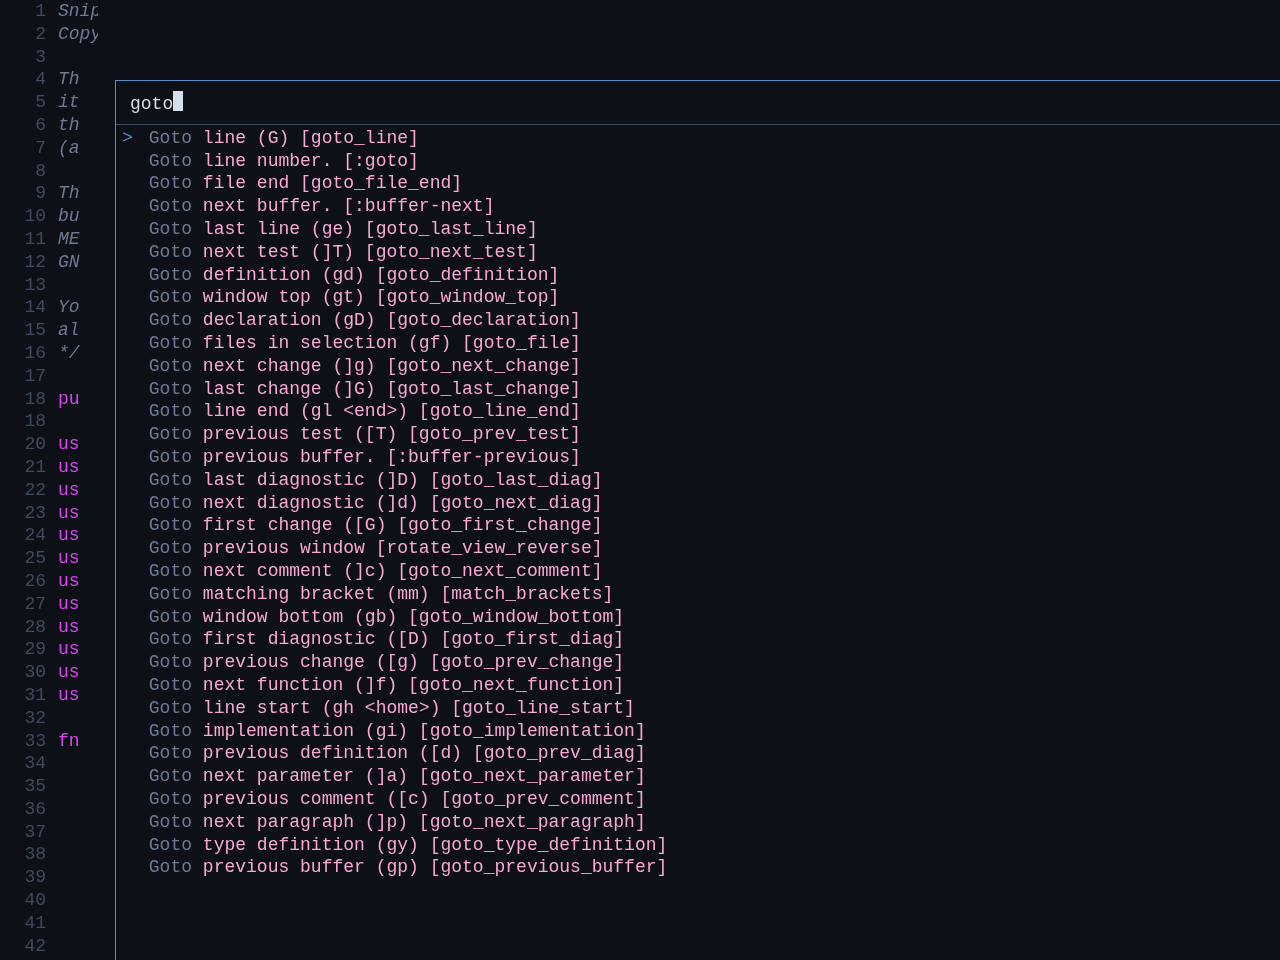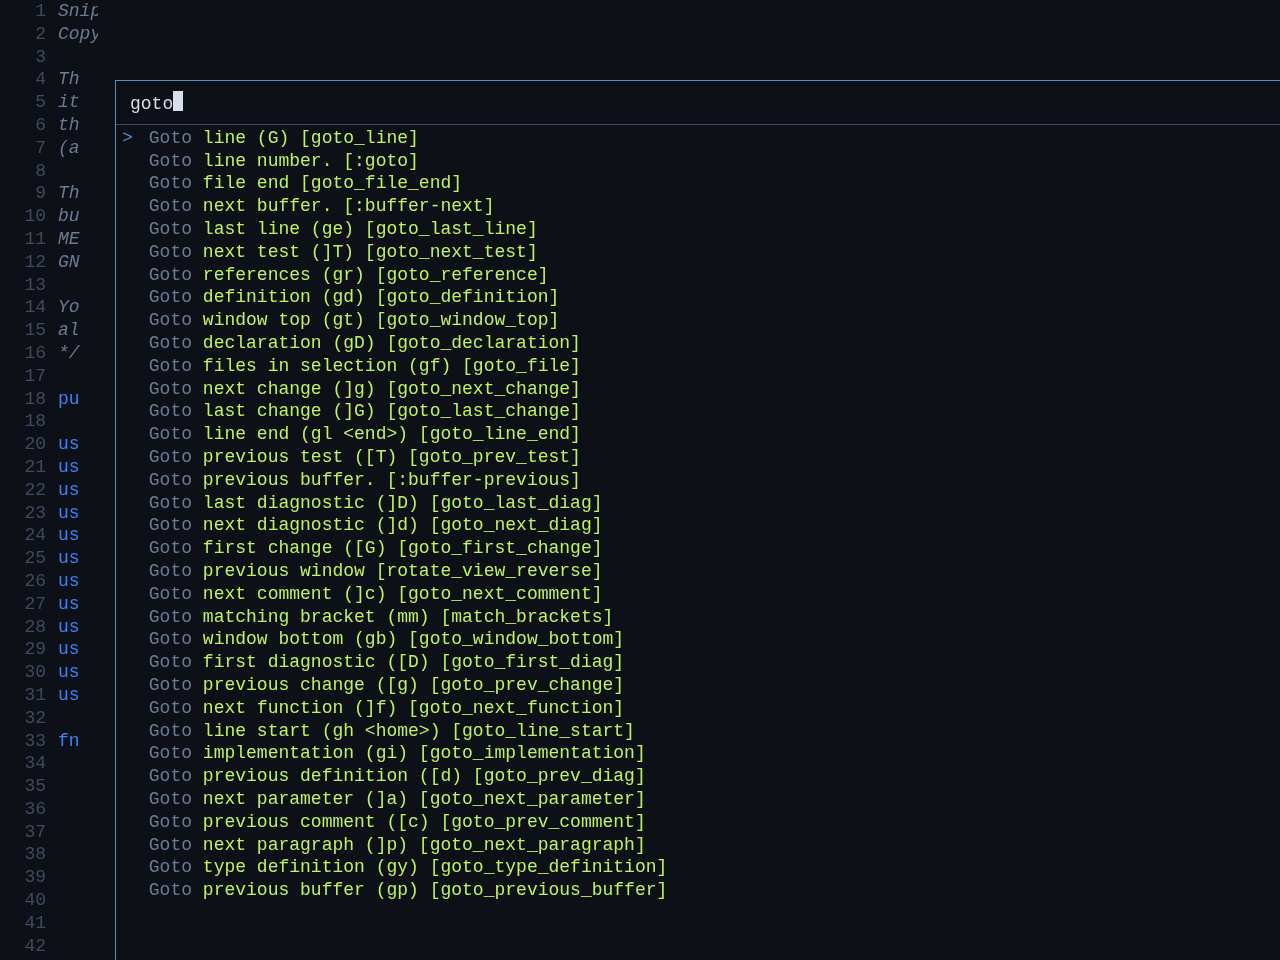--- a/index.html
+++ b/index.html
@@ -28,21 +28,21 @@
     padding-top: 0;
   }
   .code {
     flex: 0 0 40px;
     width: 40px;
     color: #6c7a94;
     white-space: pre;
     font-style: italic;
     overflow: hidden;
   }
-  .code .pub { color: #3b82f6; font-style: normal;}
+  .code .pub { color: #d946ef; font-style: normal;}
   .popup {
     position: absolute;
     left: 98px;
     top: 80px;
     right: 0;
     bottom: 0;
     border-top: 1px solid #5b8bc4;
     border-left: 1px solid #5b8bc4;
     border-bottom: none;
     background: #0d1117;
@@ -68,21 +68,21 @@
     overflow: hidden;
   }
   .row {
     white-space: pre;
     padding: 0 14px 0 6px;
     font-style: normal;
     height: 22.8px;
   }
   .marker { color: #5b8bc4; display:inline-block; width: 16px; }
   .prefix { color: #6c7a94; }
-  .hl { color: #bef264; }
+  .hl { color: #f9a8d4; }
   .ln { height: 22.8px; }
 </style>
 </head>
 <body>
 
 <div class="editor">
   <div class="gutter" id="gutter">
       <div class="ln">1</div>
       <div class="ln">2</div>
       <div class="ln">3</div>
@@ -132,21 +132,20 @@
     <div class="search-box">
       <span>goto</span><span class="cursor"></span>
     </div>
     <div class="results" id="results">
         <div class="row"><span class="marker">&gt;</span><span> </span><span class="prefix">Goto </span><span class="hl">line (G) [goto_line]</span></div>
         <div class="row"><span class="marker"> </span><span> </span><span class="prefix">Goto </span><span class="hl">line number. [:goto]</span></div>
         <div class="row"><span class="marker"> </span><span> </span><span class="prefix">Goto </span><span class="hl">file end [goto_file_end]</span></div>
         <div class="row"><span class="marker"> </span><span> </span><span class="prefix">Goto </span><span class="hl">next buffer. [:buffer-next]</span></div>
         <div class="row"><span class="marker"> </span><span> </span><span class="prefix">Goto </span><span class="hl">last line (ge) [goto_last_line]</span></div>
         <div class="row"><span class="marker"> </span><span> </span><span class="prefix">Goto </span><span class="hl">next test (]T) [goto_next_test]</span></div>
-        <div class="row"><span class="marker"> </span><span> </span><span class="prefix">Goto </span><span class="hl">references (gr) [goto_reference]</span></div>
         <div class="row"><span class="marker"> </span><span> </span><span class="prefix">Goto </span><span class="hl">definition (gd) [goto_definition]</span></div>
         <div class="row"><span class="marker"> </span><span> </span><span class="prefix">Goto </span><span class="hl">window top (gt) [goto_window_top]</span></div>
         <div class="row"><span class="marker"> </span><span> </span><span class="prefix">Goto </span><span class="hl">declaration (gD) [goto_declaration]</span></div>
         <div class="row"><span class="marker"> </span><span> </span><span class="prefix">Goto </span><span class="hl">files in selection (gf) [goto_file]</span></div>
         <div class="row"><span class="marker"> </span><span> </span><span class="prefix">Goto </span><span class="hl">next change (]g) [goto_next_change]</span></div>
         <div class="row"><span class="marker"> </span><span> </span><span class="prefix">Goto </span><span class="hl">last change (]G) [goto_last_change]</span></div>
         <div class="row"><span class="marker"> </span><span> </span><span class="prefix">Goto </span><span class="hl">line end (gl &lt;end&gt;) [goto_line_end]</span></div>
         <div class="row"><span class="marker"> </span><span> </span><span class="prefix">Goto </span><span class="hl">previous test ([T) [goto_prev_test]</span></div>
         <div class="row"><span class="marker"> </span><span> </span><span class="prefix">Goto </span><span class="hl">previous buffer. [:buffer-previous]</span></div>
         <div class="row"><span class="marker"> </span><span> </span><span class="prefix">Goto </span><span class="hl">last diagnostic (]D) [goto_last_diag]</span></div>

